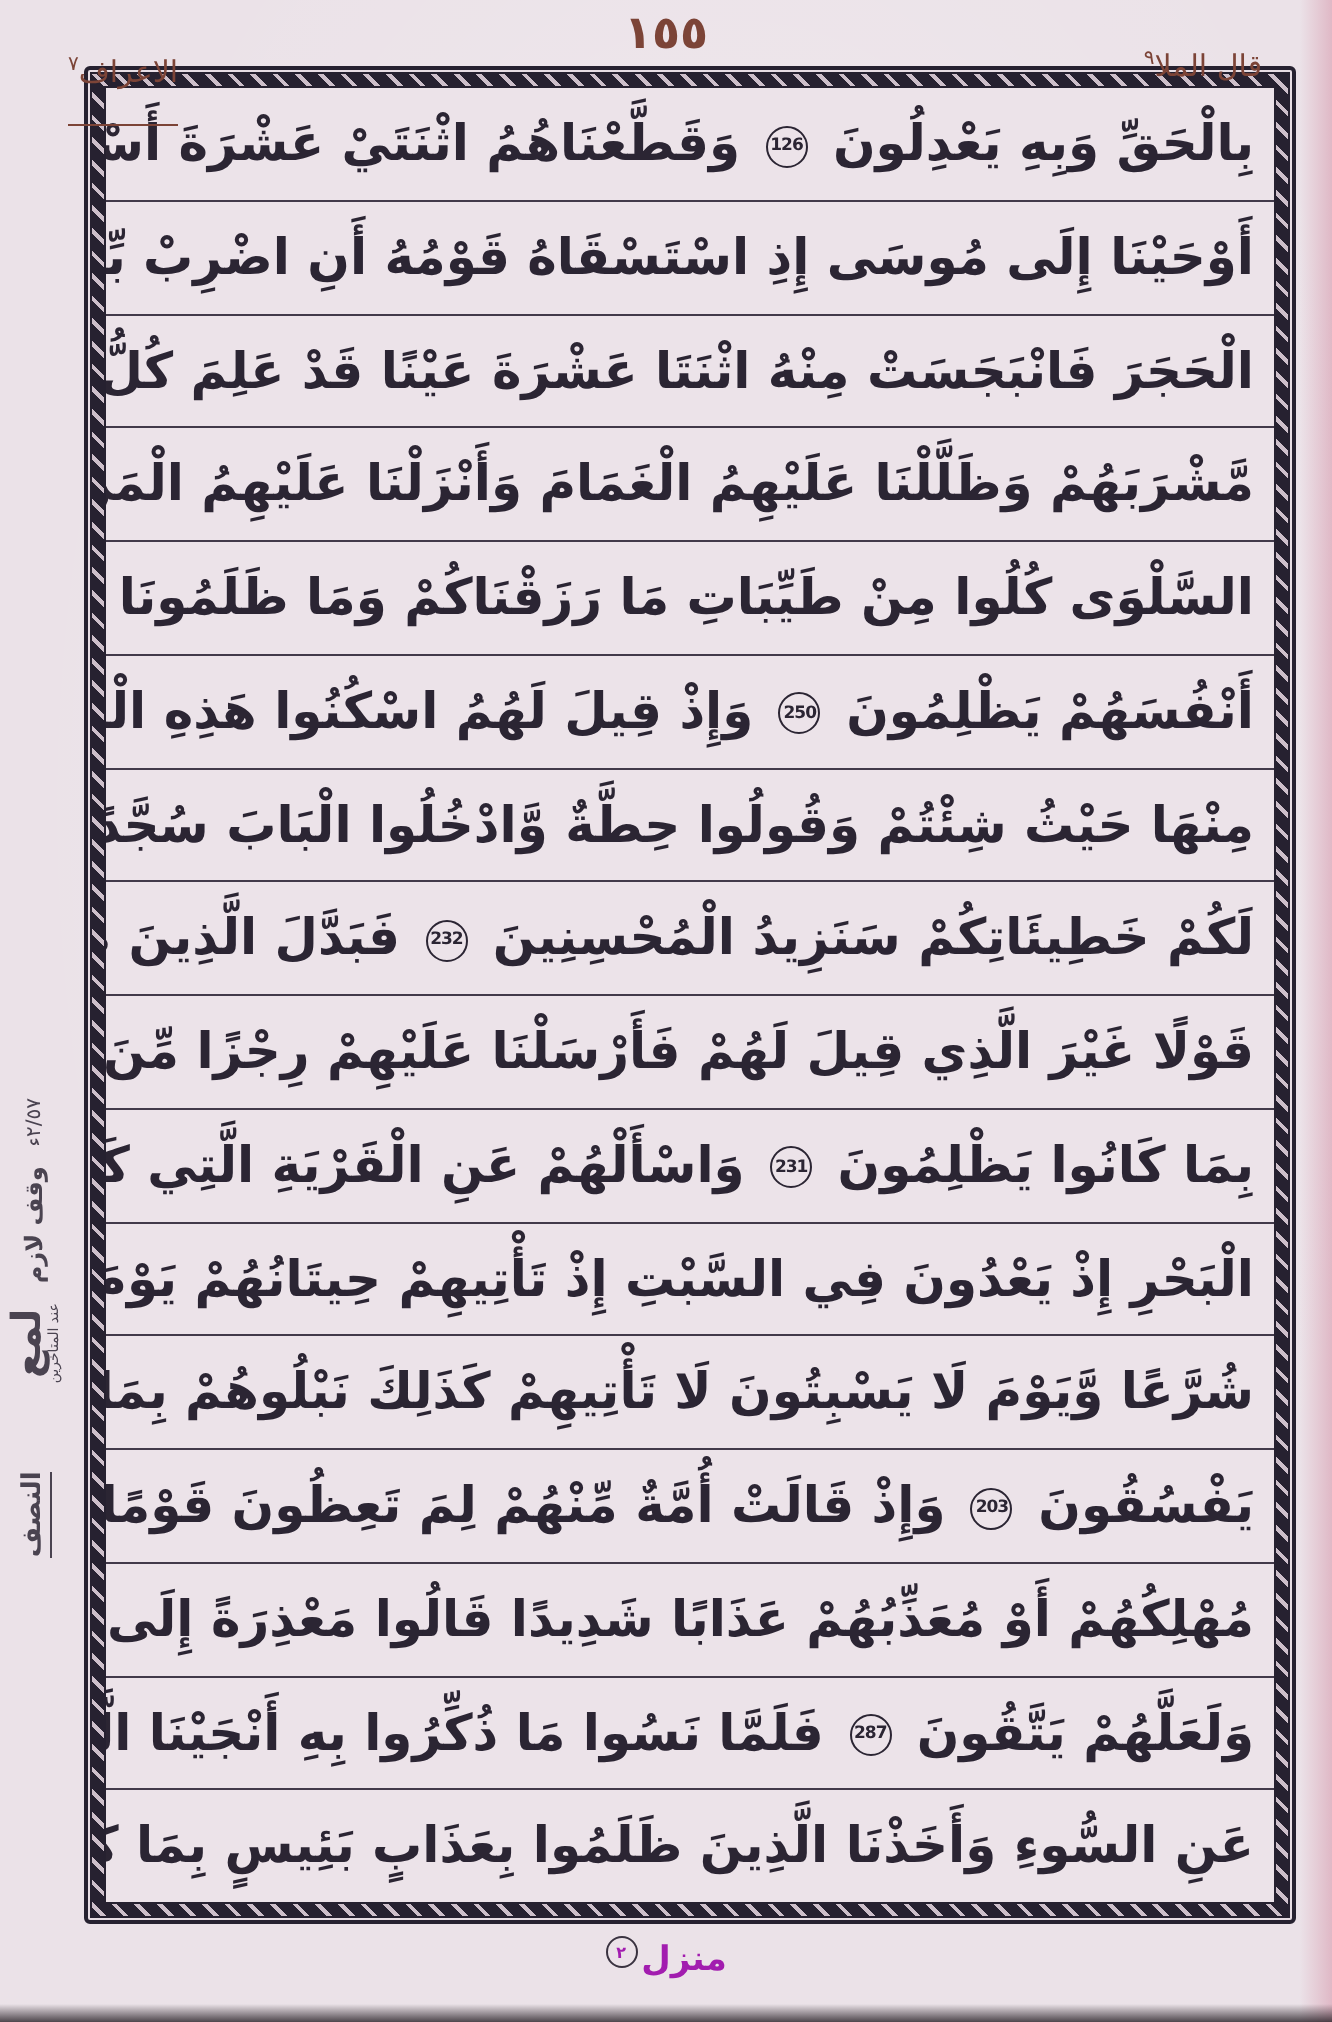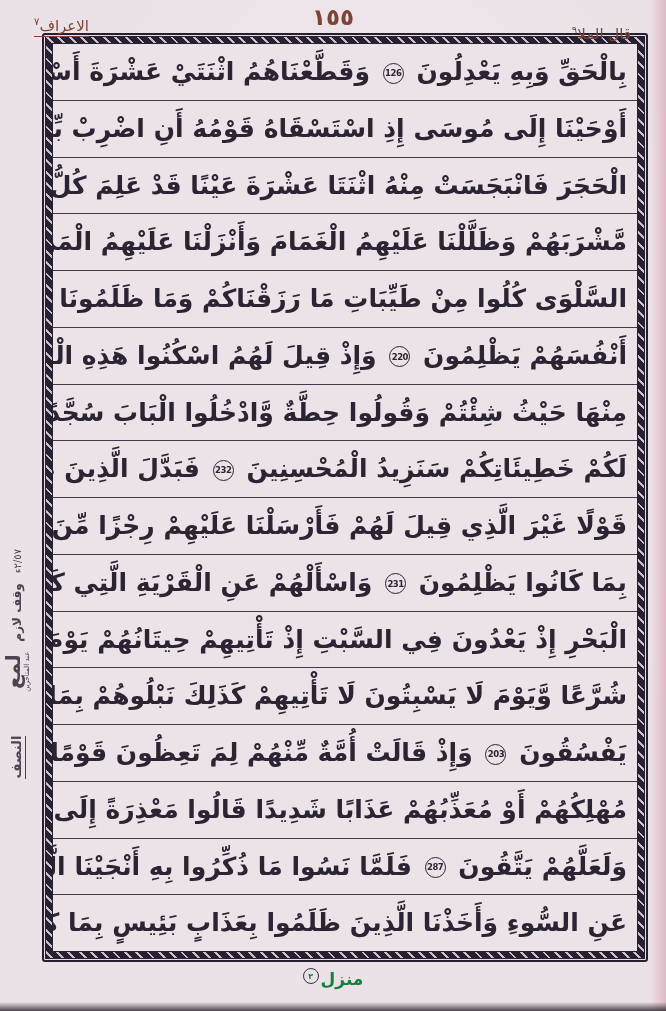--- a/index.html
+++ b/index.html
@@ -22,22 +22,22 @@
     background:linear-gradient(to top, rgba(25,18,24,.75), rgba(25,18,24,0));
     pointer-events:none;z-index:5;
   }
 
   
   .runhead{position:absolute;top:4px;left:0;width:666px;height:30px;z-index:2;
     color:var(--head,#7c4437);}
   .rh-right{position:absolute;right:35px;top:8px;font-size:15px;letter-spacing:.5px;margin-top:12px;}
   .rh-center{position:absolute;left:0;right:0;top:0;text-align:center;
     font-size:23px;font-weight:bold;}
-  .rh-left{position:absolute;left:34px;top:12px;font-size:15px;
-    border-bottom:1.5px solid var(--head,#7c4437);padding-bottom:1px;}
+  .rh-left{position:absolute;left:34px;top:23px;font-size:15px;
+    border-bottom:1.5px solid var(--head,#7c4437);padding-bottom:17px;}
   .rh-left sup,.rh-right sup{font-size:10px;}
 
   
   .frame{position:absolute;left:42px;top:33px;width:606px;height:929px;
     border:2px solid var(--frame,#262130);border-radius:3px;
     padding:1px;box-sizing:border-box;background:#e7dde4;z-index:1;}
   .band{height:100%;box-sizing:border-box;padding:6px;
     background:repeating-linear-gradient(45deg,
       var(--frame,#262130) 0 3px, #cdbfca 3px 5px, var(--frame,#262130) 5px 8px);
     border:1px solid var(--frame,#262130);}
@@ -65,21 +65,21 @@
   .mn-nums{font-size:10px;white-space:nowrap;}
   .mn-waqf{font-size:12px;font-weight:bold;white-space:nowrap;}
   .mn-sym{display:flex;flex-direction:column;align-items:center;line-height:1;}
   .mn-sym .big{font-size:20px;font-weight:bold;}
   .mn-sym .sub{font-size:7px;margin-top:1px;}
   .mn-half{font-size:13px;font-weight:bold;margin-right:34px;
     border-bottom:1.5px solid #4a4350;padding-bottom:1px;white-space:nowrap;}
 
   
   .manzil{position:absolute;left:0;right:0;top:968px;text-align:center;
-    font-size:17px;font-weight:bold;color:#15803d;z-index:2;direction:rtl;}
+    font-size:17px;font-weight:bold;color:#a21caf;z-index:2;direction:rtl;}
   .manzil .num{display:inline-flex;align-items:center;justify-content:center;
     width:14px;height:14px;border:1.2px solid #3a3340;border-radius:50%;
     font-size:8px;vertical-align:super;margin-right:2px;}
 </style>
 </head>
 <body style="--ink: #2b2533; --head: #7c4437; --frame: #262130;">
 
 <div class="runhead">
   <div class="rh-right"><span>قال الملا</span><sup>٩</sup></div>
   <div class="rh-center">١٥٥</div>
@@ -87,21 +87,21 @@
 </div>
 
 <div class="frame">
   <div class="band">
     <div class="inner">
         <div class="qline"><span>بِالْحَقِّ وَبِهِ يَعْدِلُونَ</span> <span class="ayah">126</span> <span>وَقَطَّعْنَاهُمُ اثْنَتَيْ عَشْرَةَ أَسْبَاطًا أُمَمًا وَ</span> </div>
         <div class="qline"><span>أَوْحَيْنَا إِلَى مُوسَى إِذِ اسْتَسْقَاهُ قَوْمُهُ أَنِ اضْرِبْ بِّعَصَاكَ</span> </div>
         <div class="qline"><span>الْحَجَرَ فَانْبَجَسَتْ مِنْهُ اثْنَتَا عَشْرَةَ عَيْنًا قَدْ عَلِمَ كُلُّ أُنَاسٍ</span> </div>
         <div class="qline"><span>مَّشْرَبَهُمْ وَظَلَّلْنَا عَلَيْهِمُ الْغَمَامَ وَأَنْزَلْنَا عَلَيْهِمُ الْمَنَّ وَ</span> </div>
         <div class="qline"><span>السَّلْوَى كُلُوا مِنْ طَيِّبَاتِ مَا رَزَقْنَاكُمْ وَمَا ظَلَمُونَا وَلَكِنْ كَانُوا</span> </div>
-        <div class="qline"><span>أَنْفُسَهُمْ يَظْلِمُونَ</span> <span class="ayah">220</span> <span>وَإِذْ قِيلَ لَهُمُ اسْكُنُوا هَذِهِ الْقَرْيَةَ وَكُلُوا</span> </div>
+        <div class="qline"><span>أَنْفُسَهُمْ يَظْلِمُونَ</span> <span class="ayah">250</span> <span>وَإِذْ قِيلَ لَهُمُ اسْكُنُوا هَذِهِ الْقَرْيَةَ وَكُلُوا</span> </div>
         <div class="qline"><span>مِنْهَا حَيْثُ شِئْتُمْ وَقُولُوا حِطَّةٌ وَّادْخُلُوا الْبَابَ سُجَّدًا نَّغْفِرْ</span> </div>
         <div class="qline"><span>لَكُمْ خَطِيئَاتِكُمْ سَنَزِيدُ الْمُحْسِنِينَ</span> <span class="ayah">232</span> <span>فَبَدَّلَ الَّذِينَ ظَلَمُوا مِنْهُمْ</span> </div>
         <div class="qline"><span>قَوْلًا غَيْرَ الَّذِي قِيلَ لَهُمْ فَأَرْسَلْنَا عَلَيْهِمْ رِجْزًا مِّنَ السَّمَاءِ</span> </div>
         <div class="qline"><span>بِمَا كَانُوا يَظْلِمُونَ</span> <span class="ayah">231</span> <span>وَاسْأَلْهُمْ عَنِ الْقَرْيَةِ الَّتِي كَانَتْ حَاضِرَةَ</span> </div>
         <div class="qline"><span>الْبَحْرِ إِذْ يَعْدُونَ فِي السَّبْتِ إِذْ تَأْتِيهِمْ حِيتَانُهُمْ يَوْمَ سَبْتِهِمْ</span> </div>
         <div class="qline"><span>شُرَّعًا وَّيَوْمَ لَا يَسْبِتُونَ لَا تَأْتِيهِمْ كَذَلِكَ نَبْلُوهُمْ بِمَا كَانُوا</span> </div>
         <div class="qline"><span>يَفْسُقُونَ</span> <span class="ayah">203</span> <span>وَإِذْ قَالَتْ أُمَّةٌ مِّنْهُمْ لِمَ تَعِظُونَ قَوْمًا اللَّهُ</span> </div>
         <div class="qline"><span>مُهْلِكُهُمْ أَوْ مُعَذِّبُهُمْ عَذَابًا شَدِيدًا قَالُوا مَعْذِرَةً إِلَى رَبِّكُمْ</span> </div>
         <div class="qline"><span>وَلَعَلَّهُمْ يَتَّقُونَ</span> <span class="ayah">287</span> <span>فَلَمَّا نَسُوا مَا ذُكِّرُوا بِهِ أَنْجَيْنَا الَّذِينَ يَنْهَوْنَ</span> </div>
         <div class="qline"><span>عَنِ السُّوءِ وَأَخَذْنَا الَّذِينَ ظَلَمُوا بِعَذَابٍ بَئِيسٍ بِمَا كَانُوا</span> </div>

